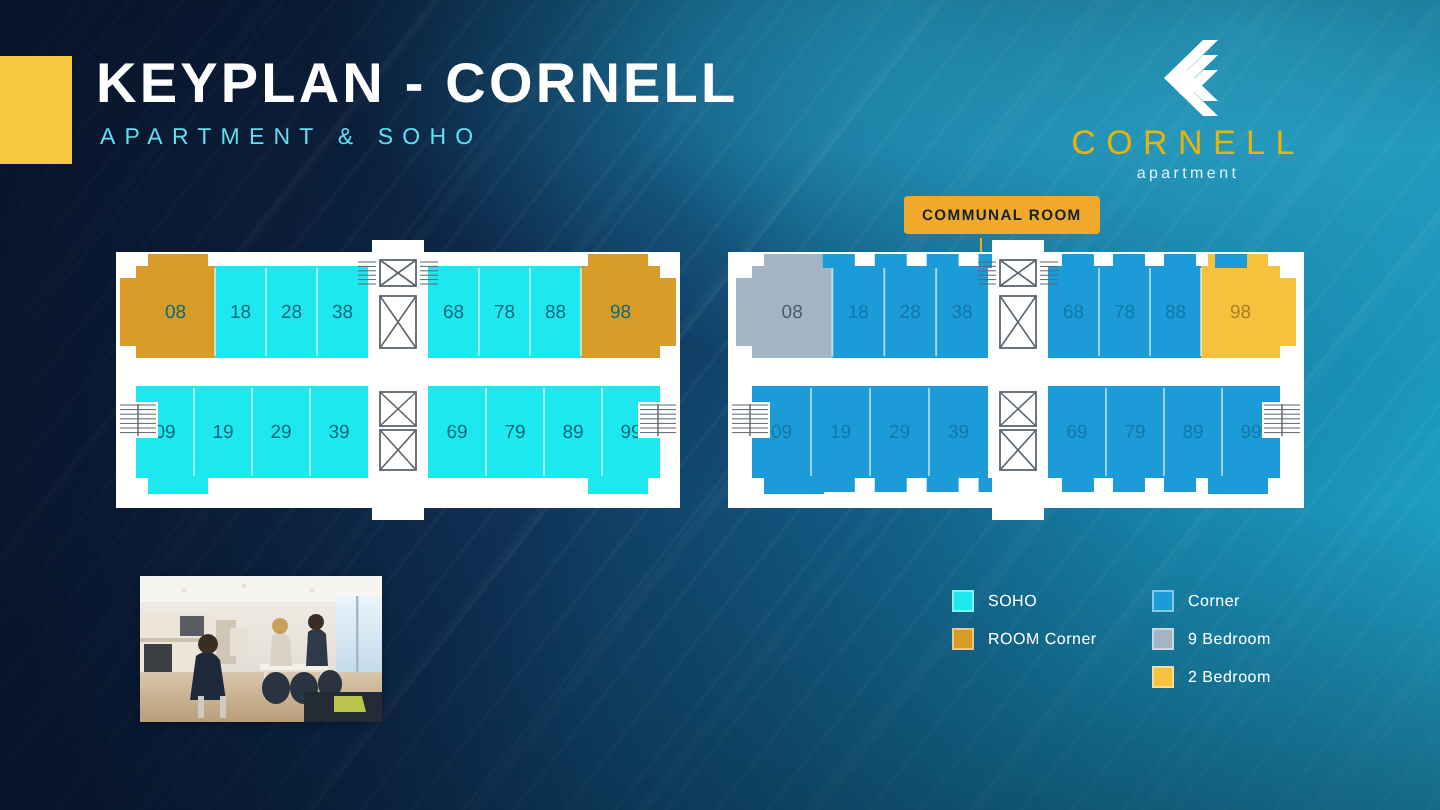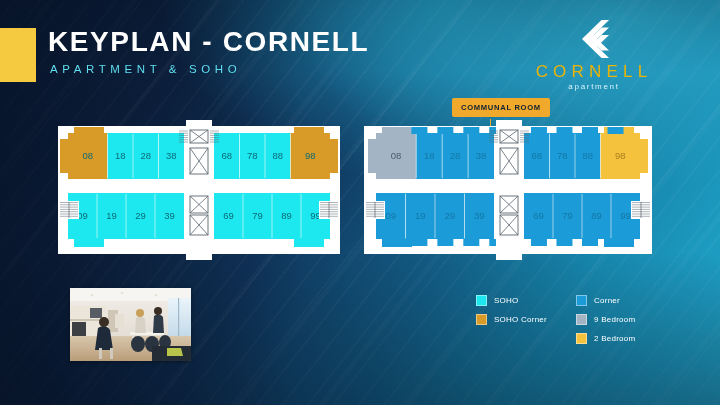--- a/index.html
+++ b/index.html
@@ -455,21 +455,21 @@
 
 
     <div id="legend">
       <div class="legend-col a">
         <div class="legend-row">
           <span class="legend-sw" style="background:#1ee8ef"></span>
           <span class="legend-tx">SOHO</span>
         </div>
         <div class="legend-row">
           <span class="legend-sw" style="background:#d99b27"></span>
-          <span class="legend-tx">SOHO Corner</span>
+          <span class="legend-tx">ROOM Corner</span>
         </div>
       </div>
       <div class="legend-col b">
         <div class="legend-row">
           <span class="legend-sw" style="background:#1b9bd7"></span>
           <span class="legend-tx">Corner</span>
         </div>
         <div class="legend-row">
           <span class="legend-sw" style="background:#a3b4c4"></span>
           <span class="legend-tx">9 Bedroom</span>

